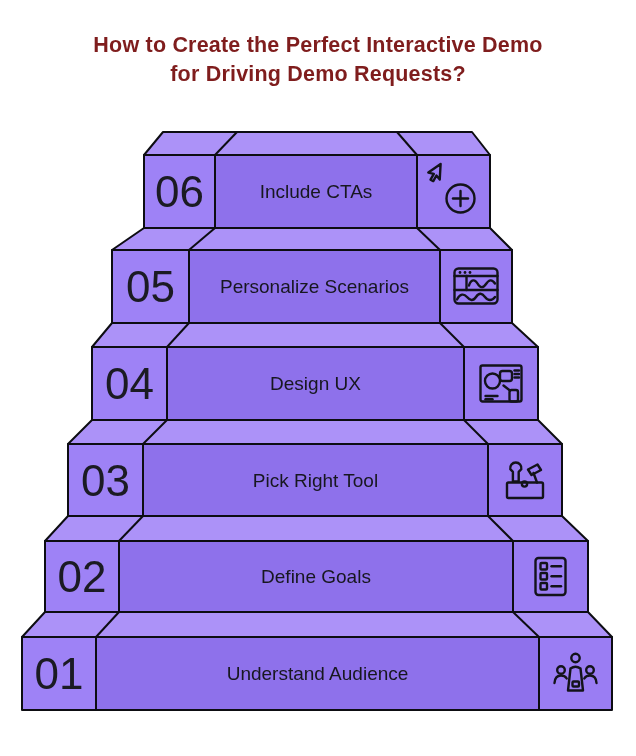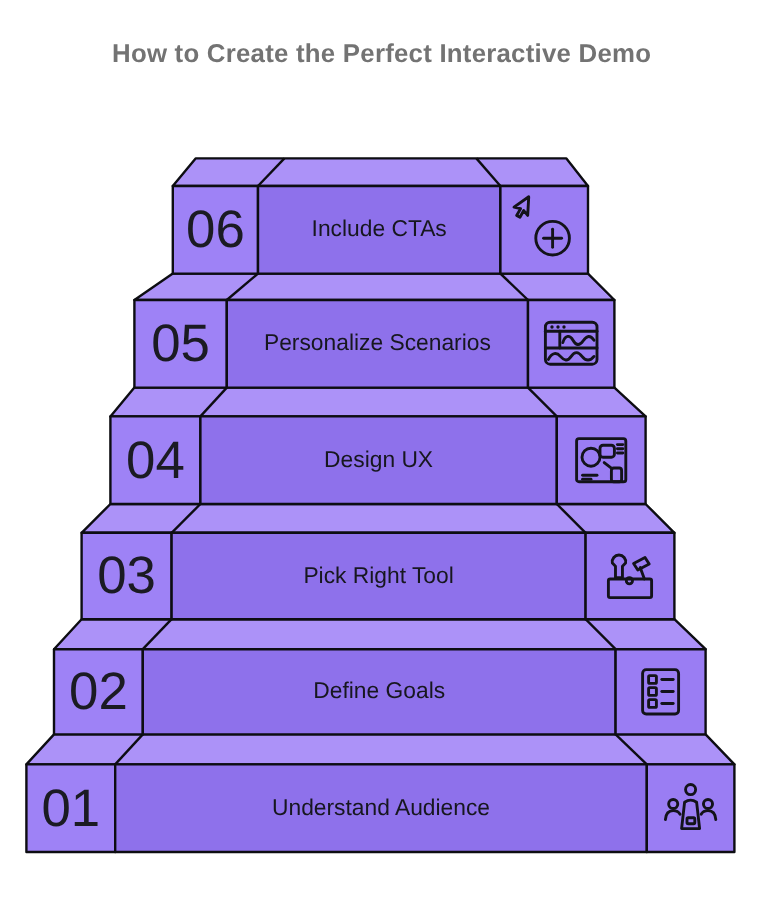--- a/index.html
+++ b/index.html
@@ -1,38 +1,39 @@
 <!DOCTYPE html>
 <html><head>
 <meta charset="utf-8">
 <style>
   html,body{margin:0;padding:0;background:#ffffff;}
   .canvas{position:relative;width:636px;height:756px;background:#ffffff;overflow:hidden;
           font-family:"Liberation Sans",sans-serif;}
   .title{position:absolute;top:31px;left:0;right:0;text-align:center;
-         font-weight:bold;font-size:21.5px;line-height:29px;color:#737373;letter-spacing:.2px;}
+         font-weight:bold;font-size:21.5px;line-height:29px;color:#7f1d1d;letter-spacing:.2px;}
   .stair-svg{position:absolute;left:0;top:0;}
   .o{stroke:#0D0D12;stroke-width:2;stroke-linejoin:round;}
   .fTop{fill:#AC92F8;}
   .fNum{fill:#9E82F6;}
   .fMid{fill:#8E71EB;}
   .fIco{fill:#9A7DF3;}
   .num{font-family:"Liberation Sans",sans-serif;font-weight:300;font-size:44px;fill:#1B1B23;}
   .lbl{font-family:"Liberation Sans",sans-serif;font-weight:400;font-size:19px;fill:#17171F;}
   .ic{stroke:#13131A;stroke-width:2.4;fill:none;stroke-linecap:round;stroke-linejoin:round;}
   .icf{fill:#13131A;stroke:none;}
   text{user-select:none;}
 </style>
 </head>
 <body>
 
 <div class="canvas">
 
   <div class="title">
     <div>How to Create the Perfect Interactive Demo</div>
+    <div>for Driving Demo Requests?</div>
   </div>
 
   <svg class="stair-svg" width="636" height="756" viewBox="0 0 636 756">
 
     <g>
       <polygon class="o fTop" points="22,637 45,612 588,612 612,637"></polygon>
       <line class="o" x1="119" y1="612" x2="96" y2="637"></line>
       <line class="o" x1="513" y1="612" x2="539" y2="637"></line>
 
       <polygon class="o fTop" points="45,541 68,516 562,516 588,541"></polygon>

